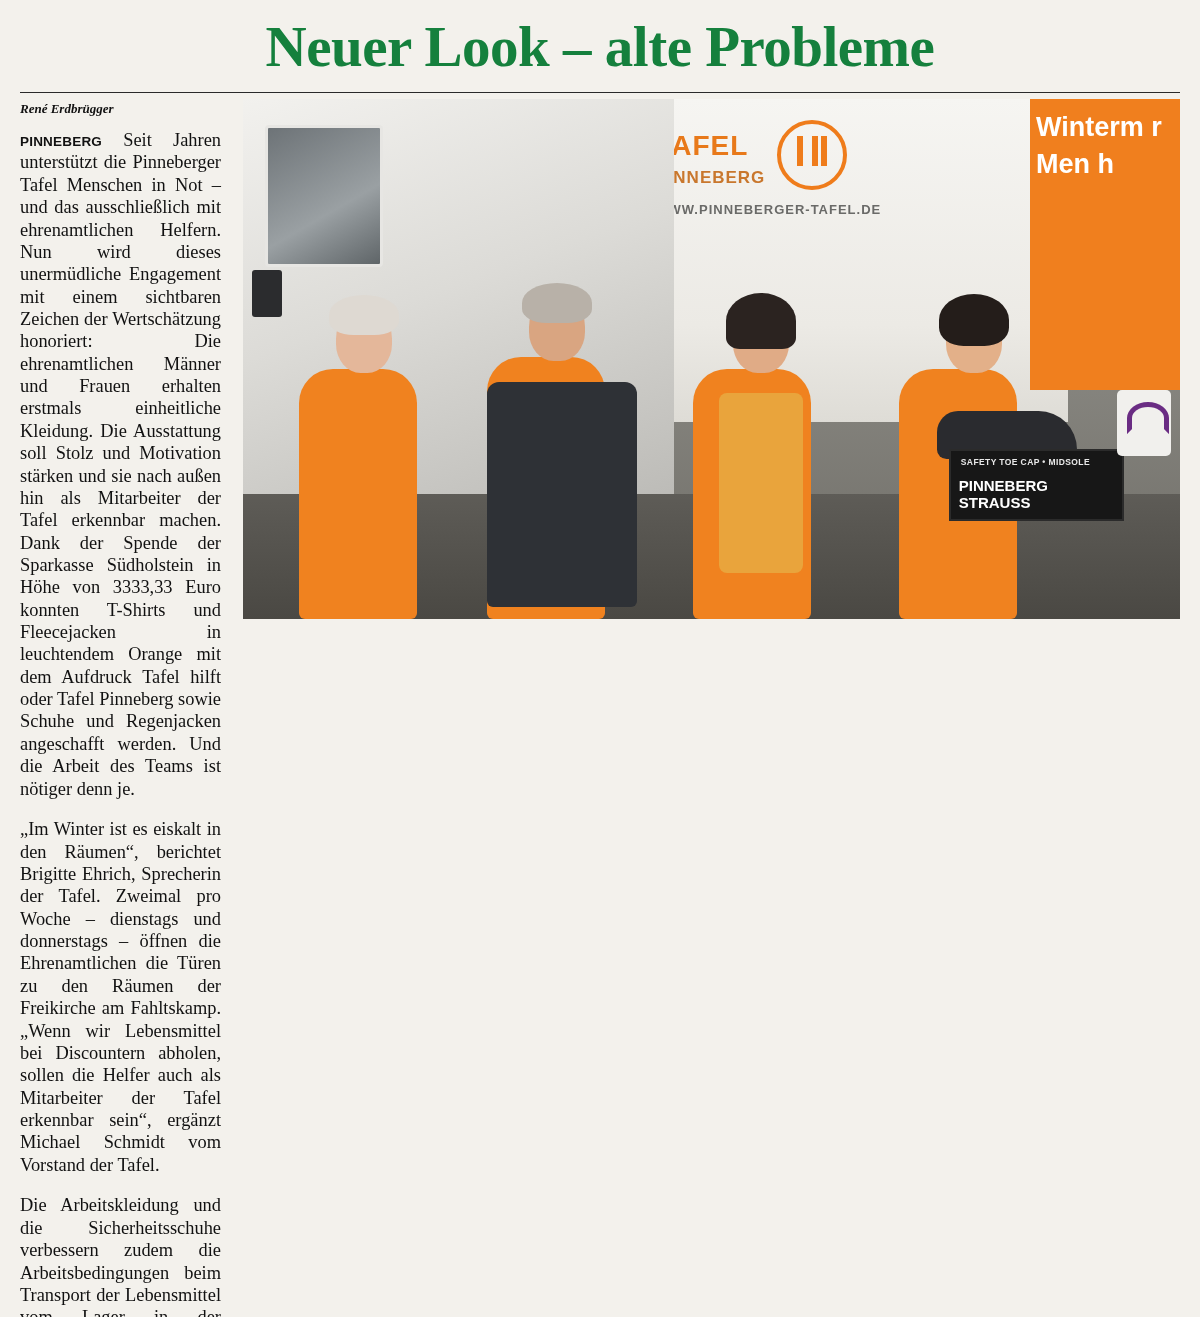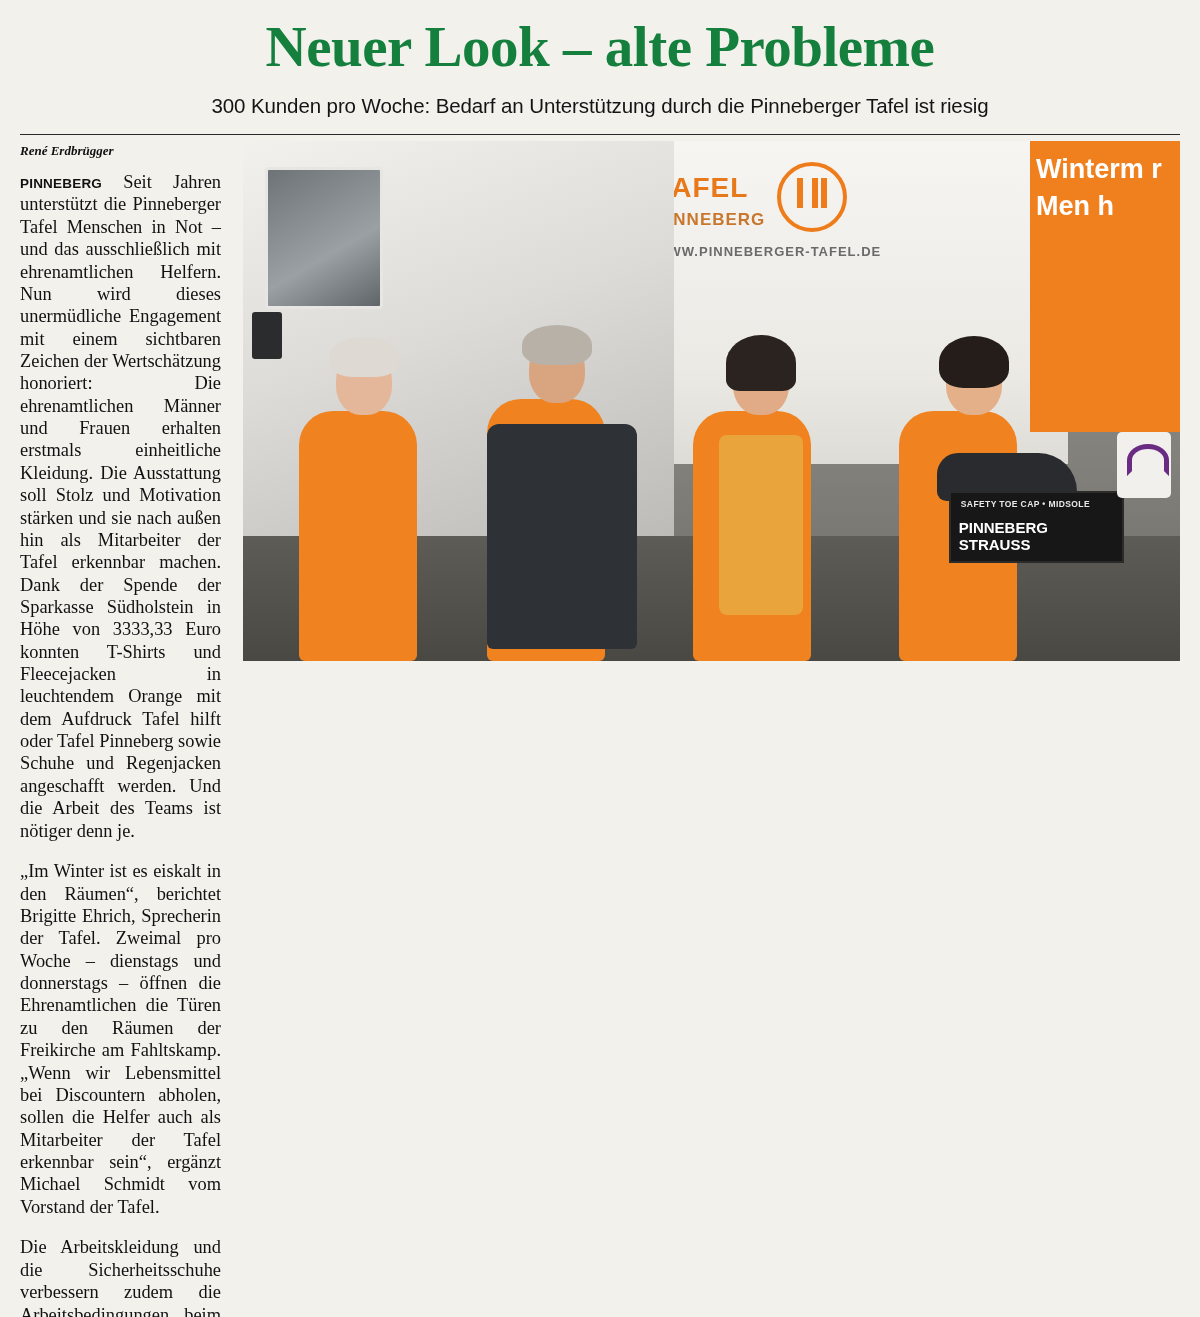--- a/index.html
+++ b/index.html
@@ -304,21 +304,20 @@
     border-radius: 50% 50% 0 0;
     border-bottom-color: transparent;
   }
 </style>
 </head>
 <body>
 
 <div class="page">
 
   <h1 class="headline">Neuer Look – alte Probleme</h1>
-  <div class="subhead">300 Kunden pro Woche: Bedarf an Unterstützung durch die Pinneberger Tafel ist riesig</div>
 
   <div class="rule-top"></div>
 
   <div class="top-block">
     <div class="lead-col">
       <div class="byline">René Erdbrügger</div>
       <div class="lead-text">
         <p class="first" style="margin:0;text-indent:0"><span class="dateline">PINNEBERG</span><span> Seit Jahren unterstützt die Pinneberger Tafel Menschen in Not – und das ausschließlich mit ehrenamtlichen Helfern. Nun wird dieses unermüdliche Engagement mit einem sichtbaren Zeichen der Wertschätzung honoriert: Die ehrenamtlichen Männer und Frauen erhalten erstmals einheitliche Kleidung. Die Ausstattung soll Stolz und Motivation stärken und sie nach außen hin als Mitarbeiter der Tafel erkennbar machen. Dank der Spende der Sparkasse Südholstein in Höhe von 3333,33 Euro konnten T-Shirts und Fleecejacken in leuchtendem Orange mit dem Aufdruck Tafel hilft oder Tafel Pinneberg sowie Schuhe und Regenjacken angeschafft werden. Und die Arbeit des Teams ist nötiger denn je.</span></p>
         <p>„Im Winter ist es eiskalt in den Räumen“, berichtet Brigitte Ehrich, Sprecherin der Tafel. Zweimal pro Woche – dienstags und donnerstags – öffnen die Ehrenamtlichen die Türen zu den Räumen der Freikirche am Fahltskamp. „Wenn wir Lebensmittel bei Discountern abholen, sollen die Helfer auch als Mitarbeiter der Tafel erkennbar sein“, ergänzt Michael Schmidt vom Vorstand der Tafel.</p>
         <p>Die Arbeitskleidung und die Sicherheitsschuhe verbessern zudem die Arbeitsbedingungen beim Transport der Lebensmittel vom Lager in der Mühlenstraße zur Ausgabestelle. „Rund 220 Tonnen Lebensmittel müssen wir pro Jahr einsammeln, sortieren und weitergeben. Jede Kiste wird dabei</p>

